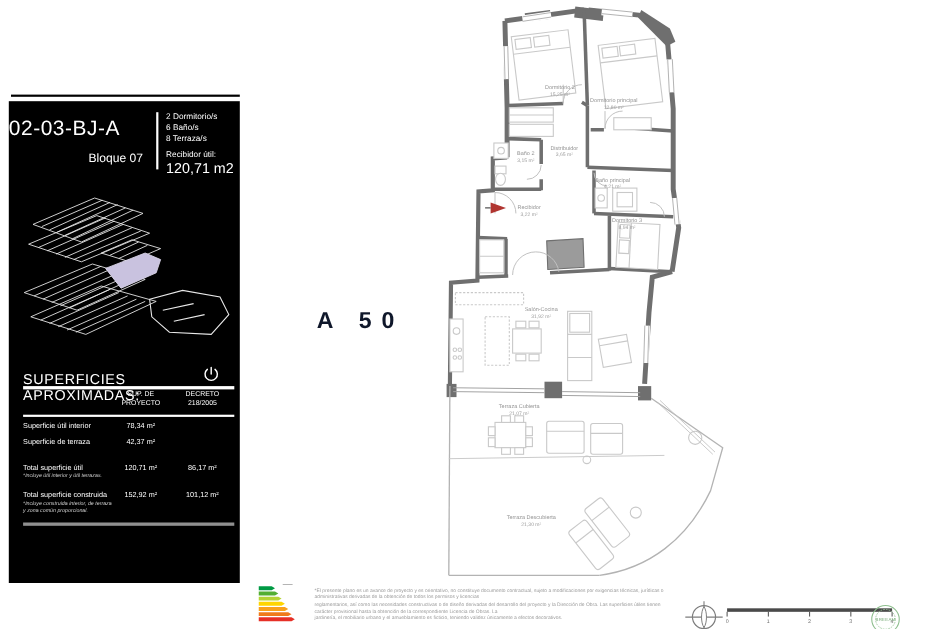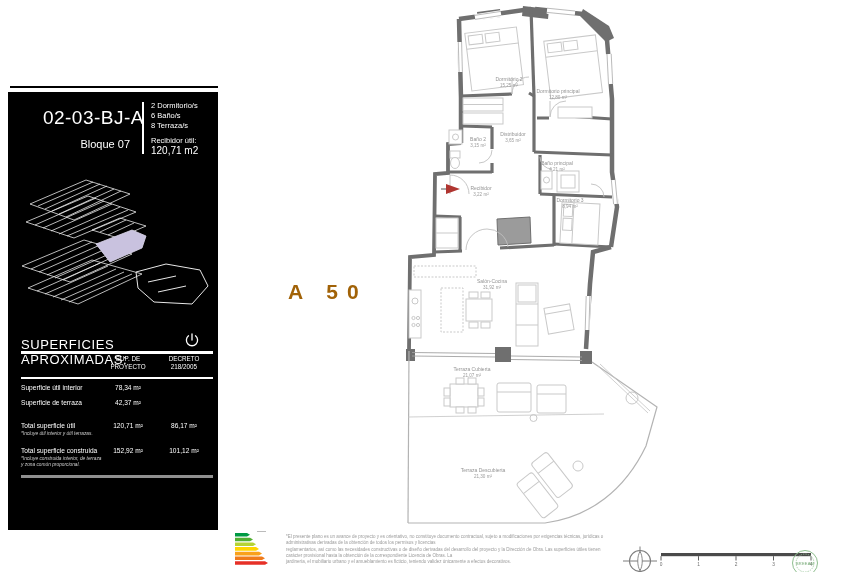--- a/index.html
+++ b/index.html
@@ -1,44 +1,44 @@
 <!DOCTYPE html>
 <html><head>
 <meta charset="utf-8">
 <style>
   html,body{margin:0;padding:0;background:#fff;}
   .page{position:relative;width:850px;height:572px;background:#ffffff;overflow:hidden;
         font-family:"Liberation Sans",sans-serif;}
   
   .topline{position:absolute;left:10px;top:86px;width:208px;height:2px;background:#000;}
   .sidebar{position:absolute;left:8px;top:92px;width:210px;height:438px;background:#000;color:#fff;}
-  .unit-code{position:absolute;left:0;top:15px;width:122px;text-align:right;font-size:19px;letter-spacing:.5px;padding-left:14px;}
+  .unit-code{position:absolute;left:0;top:15px;width:122px;text-align:left;font-size:19px;letter-spacing:.5px;}
   .block-label{position:absolute;left:0;top:46px;width:122px;text-align:right;font-size:11px;}
   .hdr-divider{position:absolute;left:134px;top:10px;width:2px;height:52px;background:#fff;}
   .features{position:absolute;left:143px;top:9px;font-size:7.5px;line-height:10px;}
   .area-label{position:absolute;left:143px;top:44px;font-size:7.5px;line-height:9px;}
-  .area-value{position:absolute;left:143px;top:53px;font-size:10px;}
+  .area-value{position:absolute;left:143px;top:53px;font-size:13px;}
   .bld-svg{position:absolute;left:0;top:78px;}
   .surf-title{position:absolute;left:13px;top:245px;font-size:13px;letter-spacing:.6px;}
   .power-svg{position:absolute;left:176px;top:240px;}
   .hr1{position:absolute;left:13px;top:259px;width:192px;height:2.5px;background:#fff;}
   .hr2{position:absolute;left:13px;top:285px;width:192px;height:1.5px;background:#fff;}
   .hrg{position:absolute;left:13px;top:383px;width:192px;height:2.5px;background:#8f8f8f;}
   .thc{position:absolute;top:263px;width:56px;text-align:center;font-size:6.3px;line-height:8px;}
   .thc.c1{left:92px;} .thc.c2{left:148px;}
   .trow-label{position:absolute;left:13px;width:84px;font-size:6.6px;}
   .trow-note{position:absolute;left:13px;width:82px;font-size:4.8px;font-style:italic;color:#cfcfcf;line-height:5.6px;}
   .tval{position:absolute;width:56px;text-align:center;font-size:6.6px;}
   .tval.c1{left:92px;} .tval.c2{left:148px;}
   
   .plan-svg{position:absolute;left:385px;top:0;}
   .rname{font-size:5px;fill:#949494;text-anchor:middle;}
   .rarea{font-size:4.6px;fill:#9c9c9c;text-anchor:middle;}
   .watermark{position:absolute;left:288px;top:280px;font-size:21px;letter-spacing:9px;
-             color:#a16207;font-weight:bold;}
+             color:#0f172a;font-weight:bold;}
   
   .energy-svg{position:absolute;left:235px;top:530px;}
   .disclaimer{position:absolute;left:286px;top:534px;width:310px;font-size:4.5px;
               line-height:6.3px;color:#9a9a9a;}
   .disclaimer div{white-space:nowrap;}
   .compass-svg{position:absolute;left:620px;top:546px;}
   .scale-svg{position:absolute;left:660px;top:549px;}
   .breeam-svg{position:absolute;left:789px;top:548px;}
 </style>
 </head>

